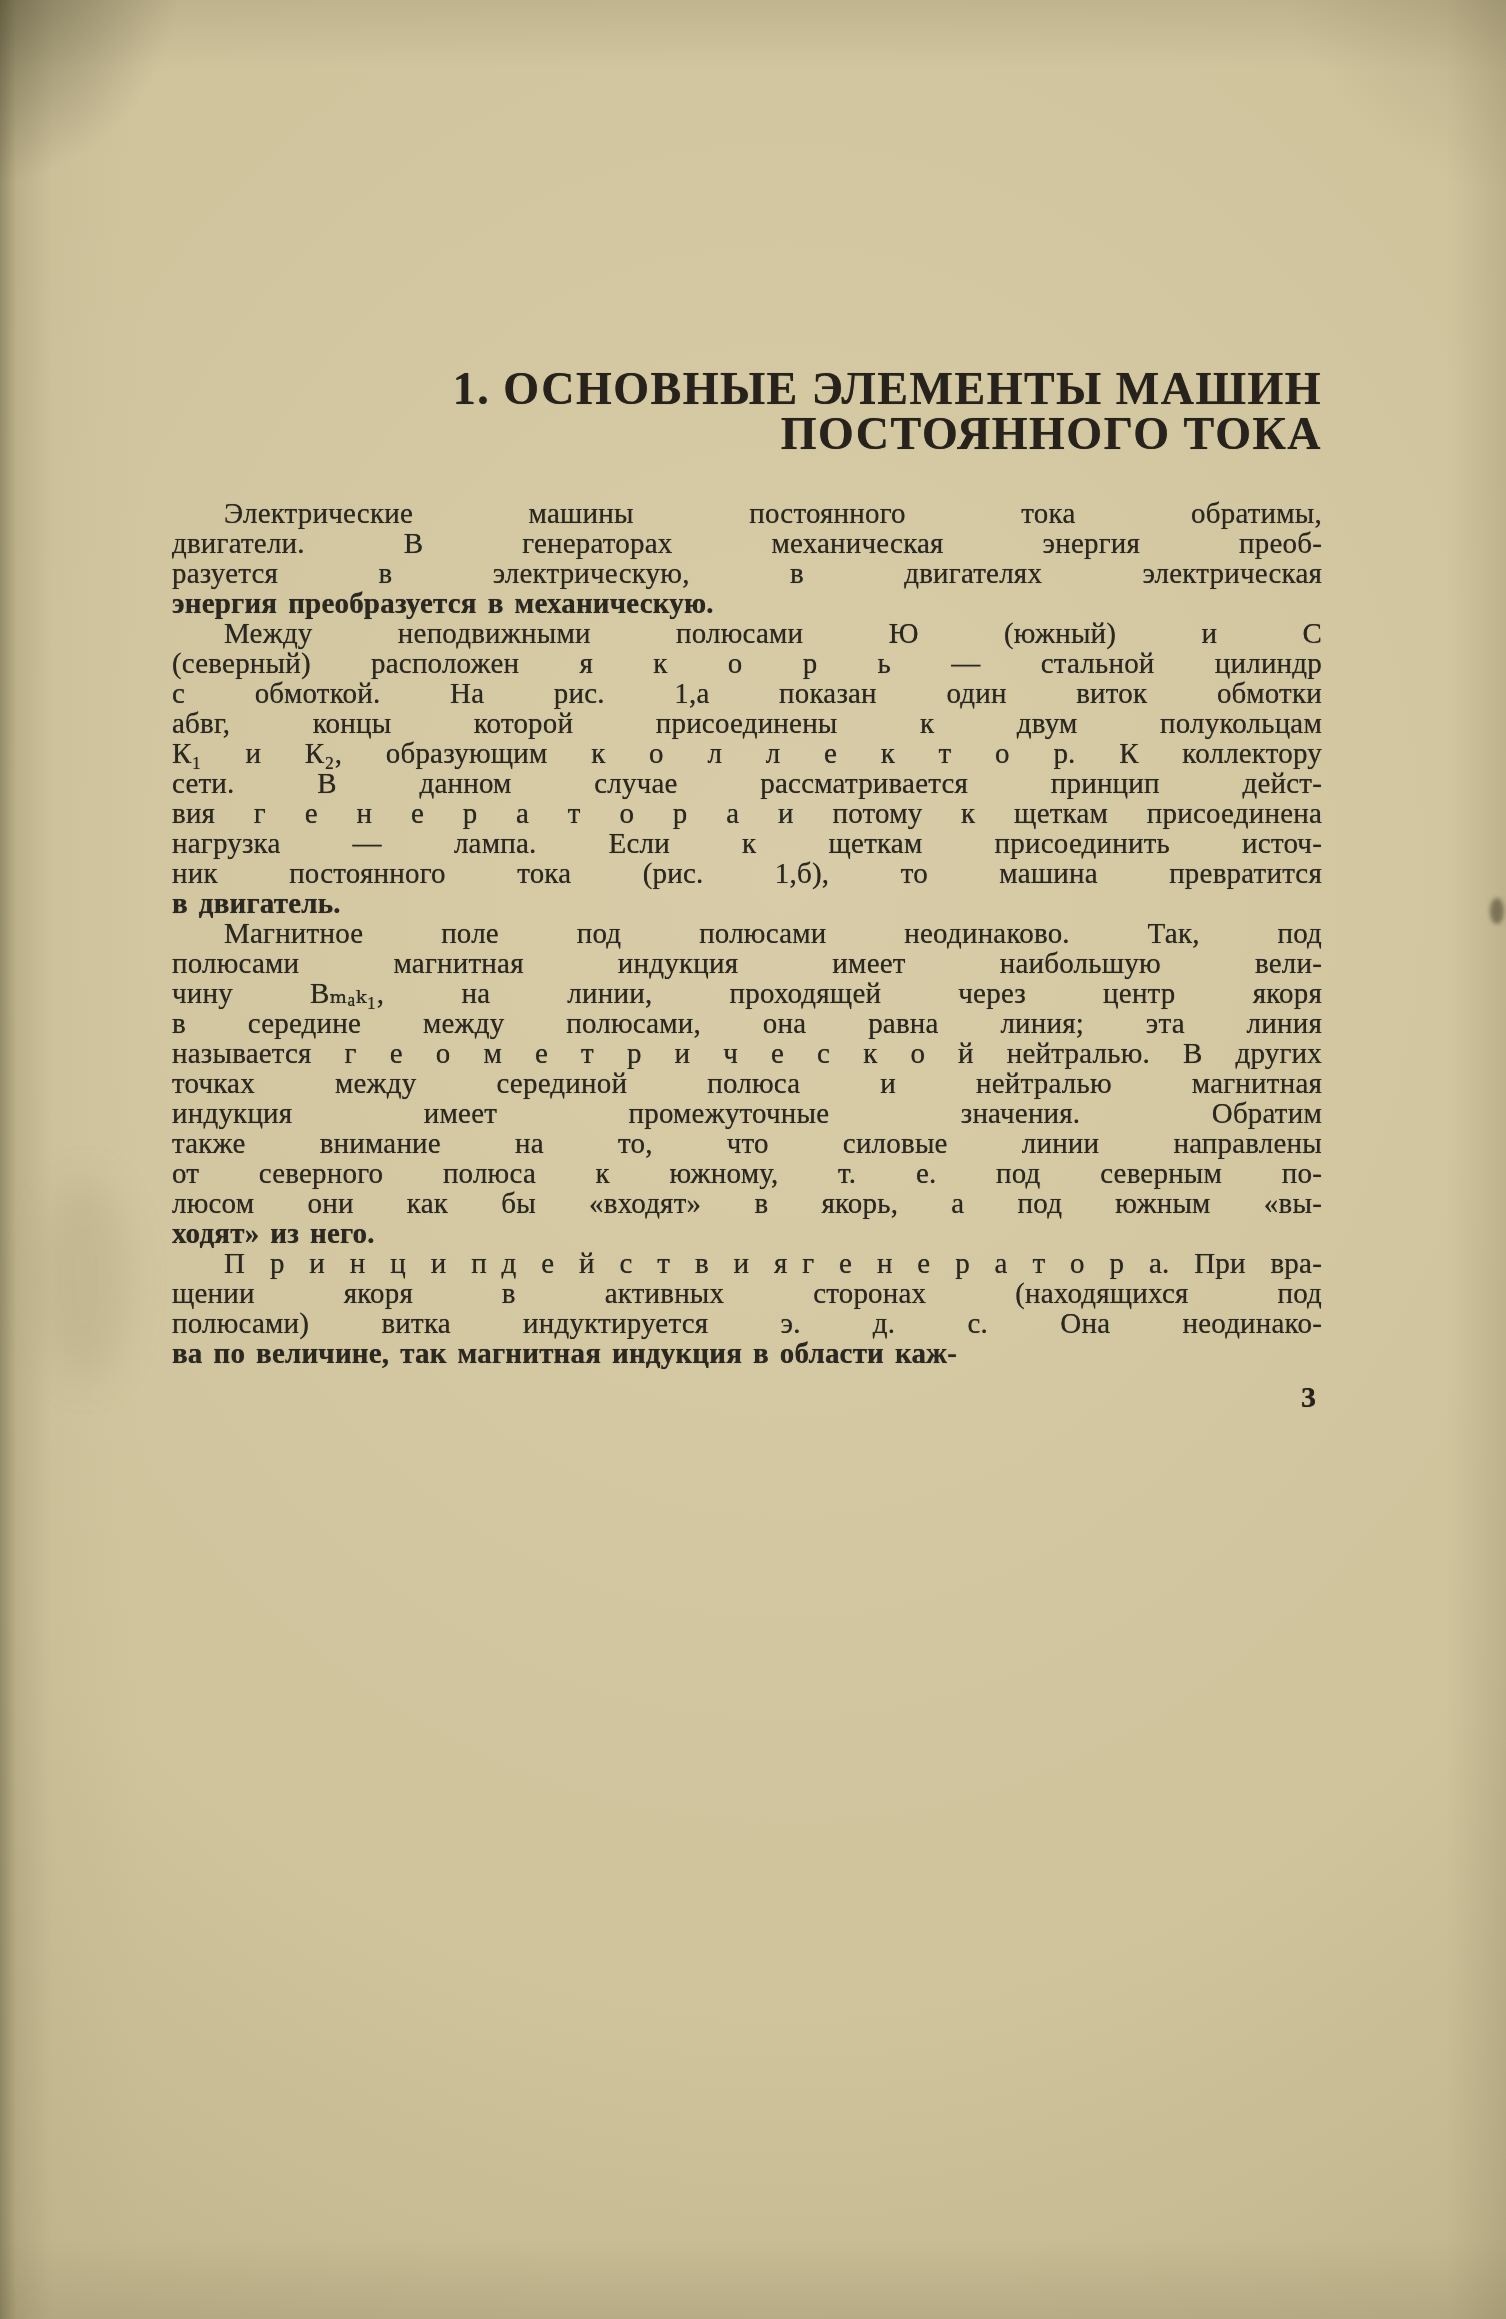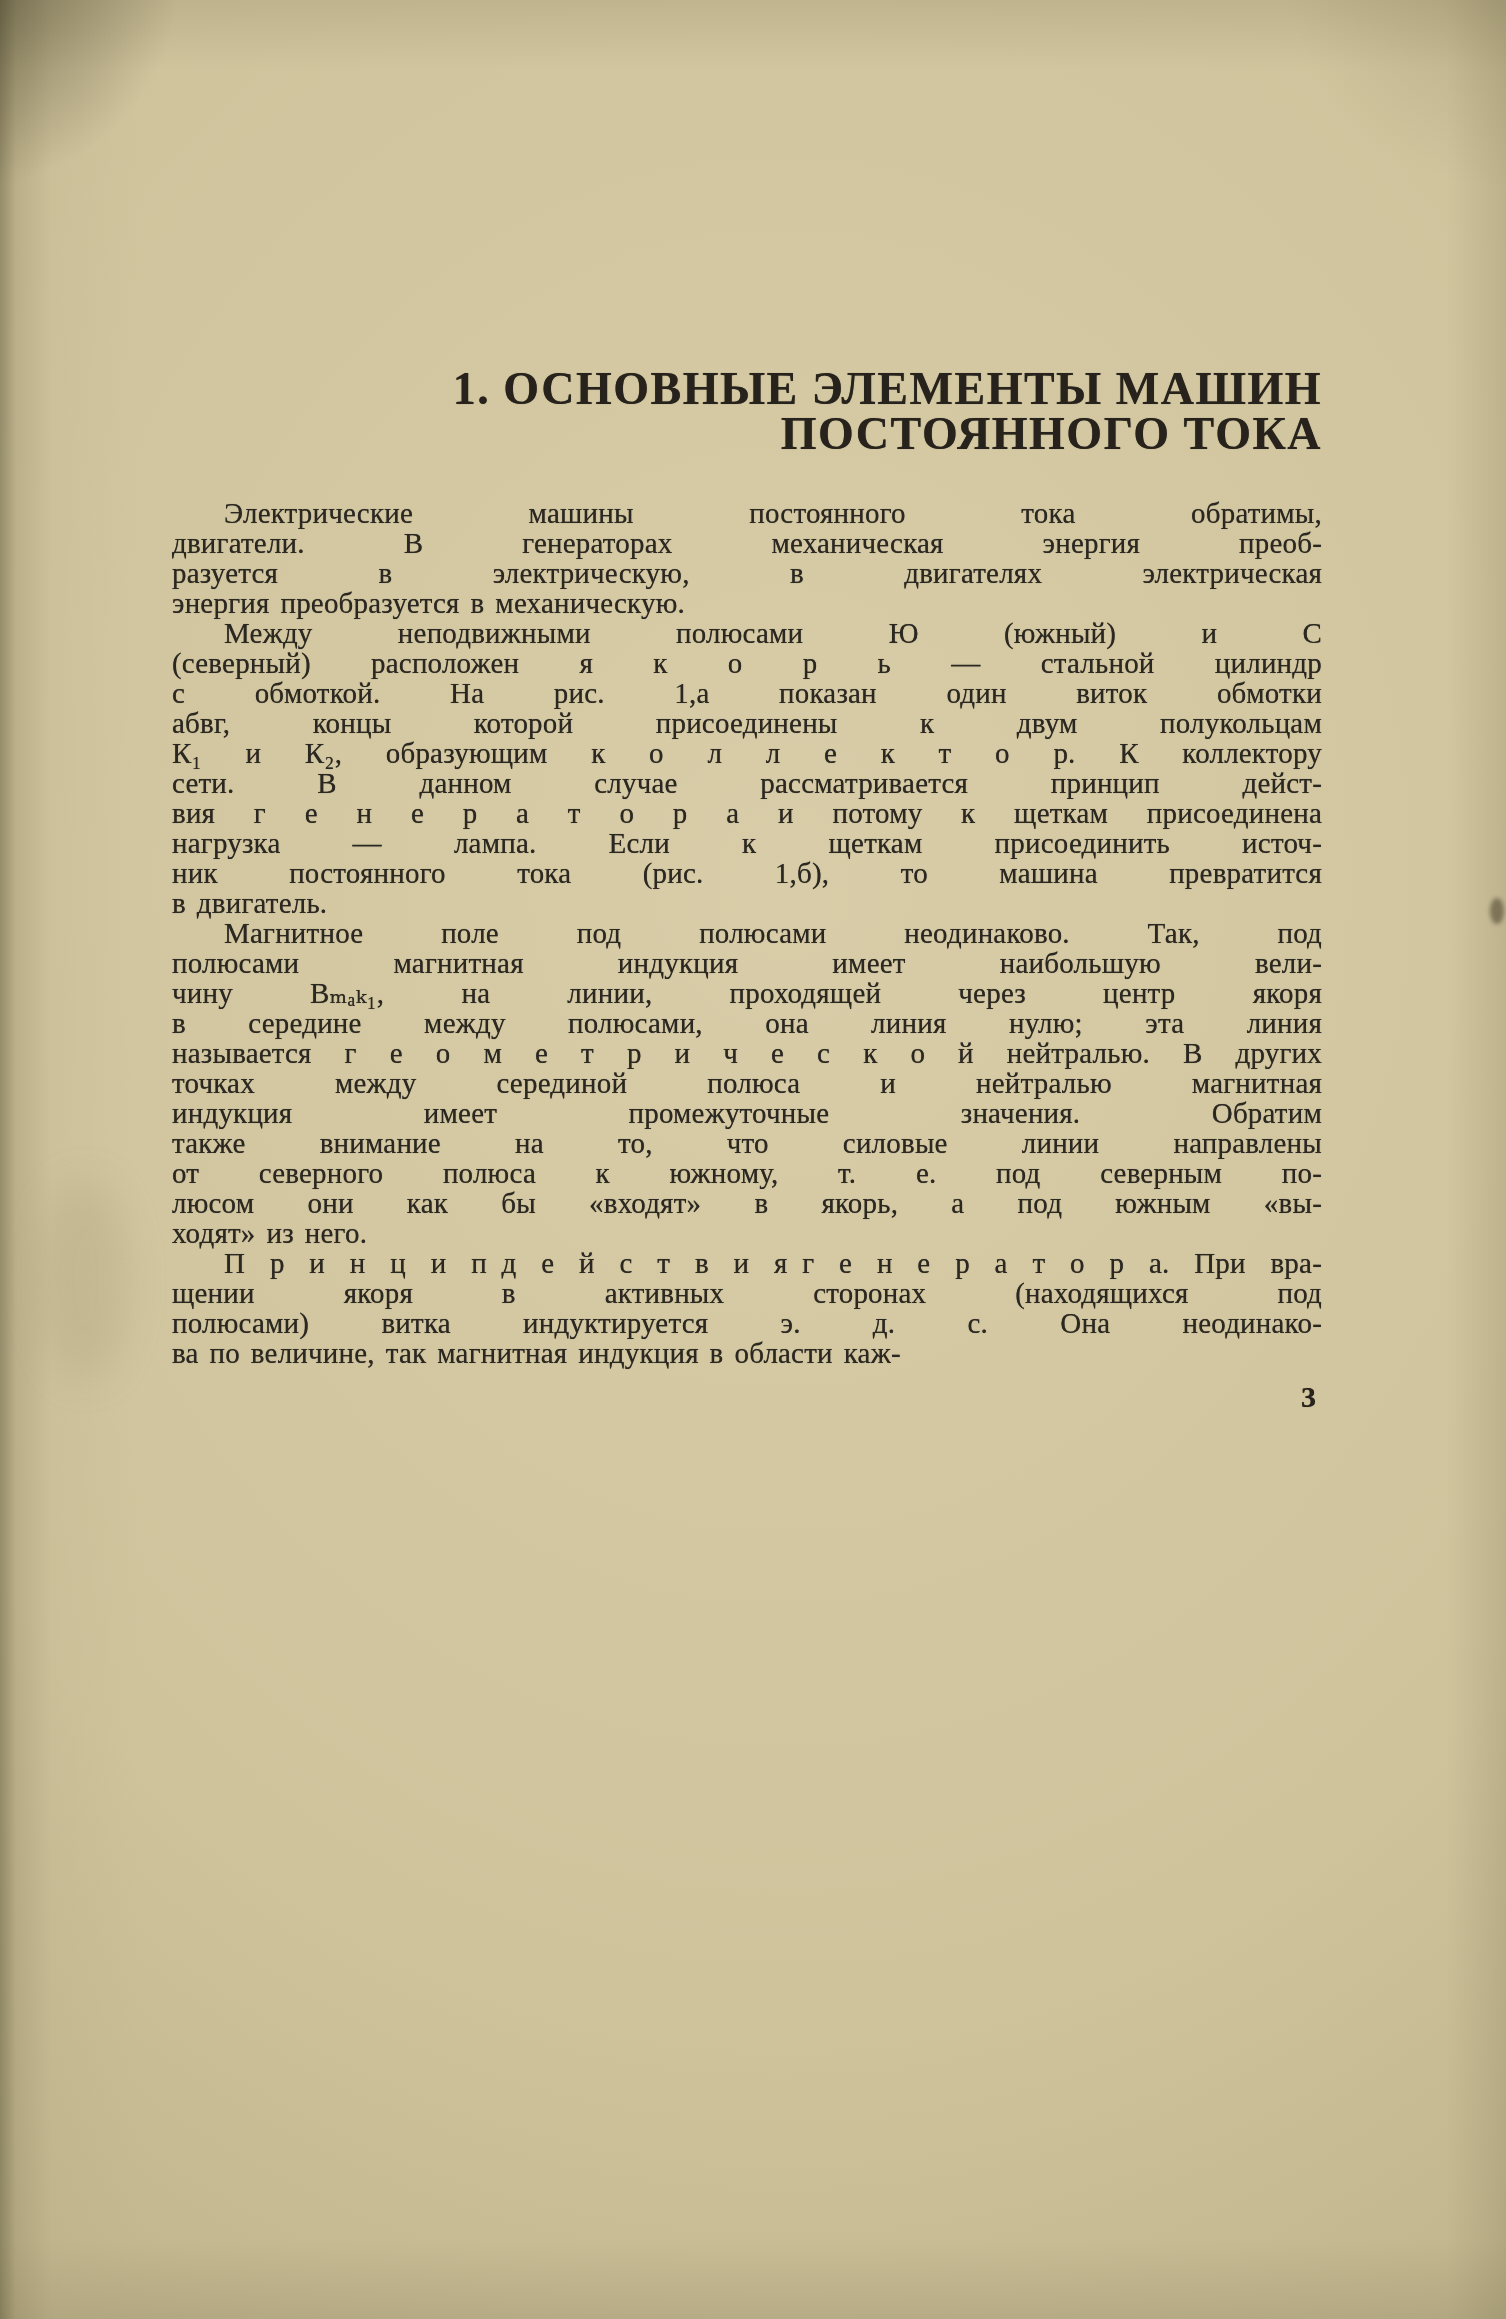--- a/index.html
+++ b/index.html
@@ -76,21 +76,21 @@
     margin-top: 40px;
   }
   .paragraph { margin: 0; }
   .line {
     display: block;
     text-align: justify;
     text-align-last: justify;
     white-space: normal;
   }
   .line.first { text-indent: 52px; }
-  .line.last { text-align-last: left; }
+  .line.last { text-align-last: left; font-weight: bold; }
   .page-number {
     margin-top: 12px;
     text-align: right;
     padding-right: 6px;
     font-size: 30px;
     font-weight: bold;
     color: #27231c;
   }
 </style>
 </head>
@@ -122,21 +122,21 @@
           <div class="line">сети. В данном случае рассматривается принцип дейст-</div>
           <div class="line">вия г е н е р а т о р а и потому к щеткам присоединена</div>
           <div class="line">нагрузка — лампа. Если к щеткам присоединить источ-</div>
           <div class="line">ник постоянного тока (рис. 1,б), то машина превратится</div>
           <div class="line last">в двигатель.</div>
         </div>
         <div class="paragraph">
           <div class="line first">Магнитное поле под полюсами неодинаково. Так, под</div>
           <div class="line">полюсами магнитная индукция имеет наибольшую вели-</div>
           <div class="line">чину Вₘₐₖ₁, на линии, проходящей через центр якоря</div>
-          <div class="line">в середине между полюсами, она линия нулю; эта линия</div>
+          <div class="line">в середине между полюсами, она равна линия; эта линия</div>
           <div class="line">называется г е о м е т р и ч е с к о й нейтралью. В других</div>
           <div class="line">точках между серединой полюса и нейтралью магнитная</div>
           <div class="line">индукция имеет промежуточные значения. Обратим</div>
           <div class="line">также внимание на то, что силовые линии направлены</div>
           <div class="line">от северного полюса к южному, т. е. под северным по-</div>
           <div class="line">люсом они как бы «входят» в якорь, а под южным «вы-</div>
           <div class="line last">ходят» из него.</div>
         </div>
         <div class="paragraph">
           <div class="line first">П р и н ц и п д е й с т в и я г е н е р а т о р а.  При вра-</div>

